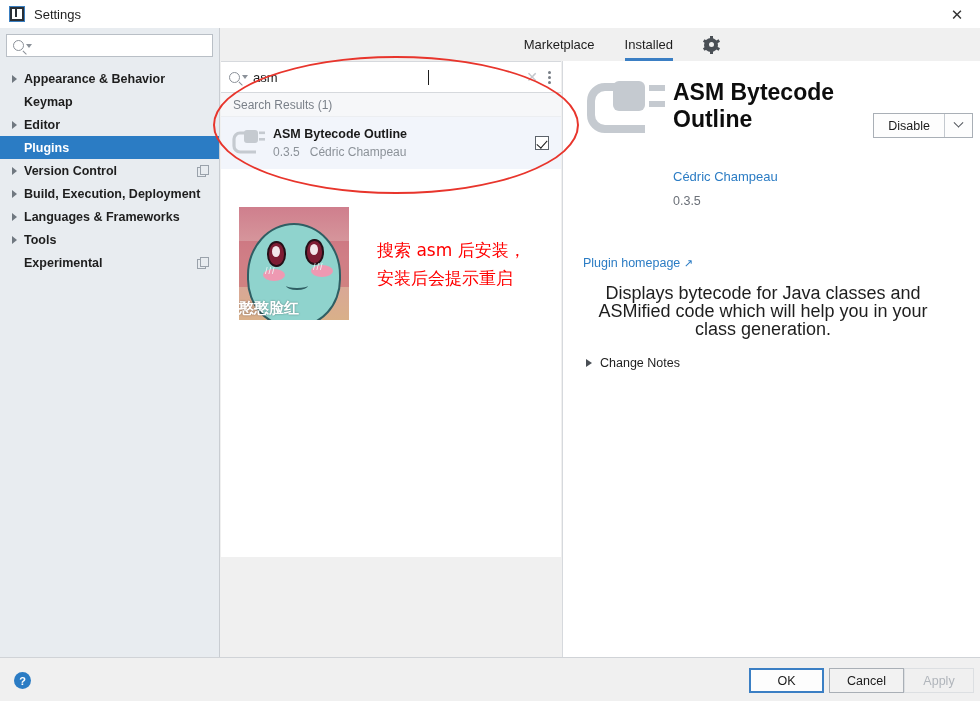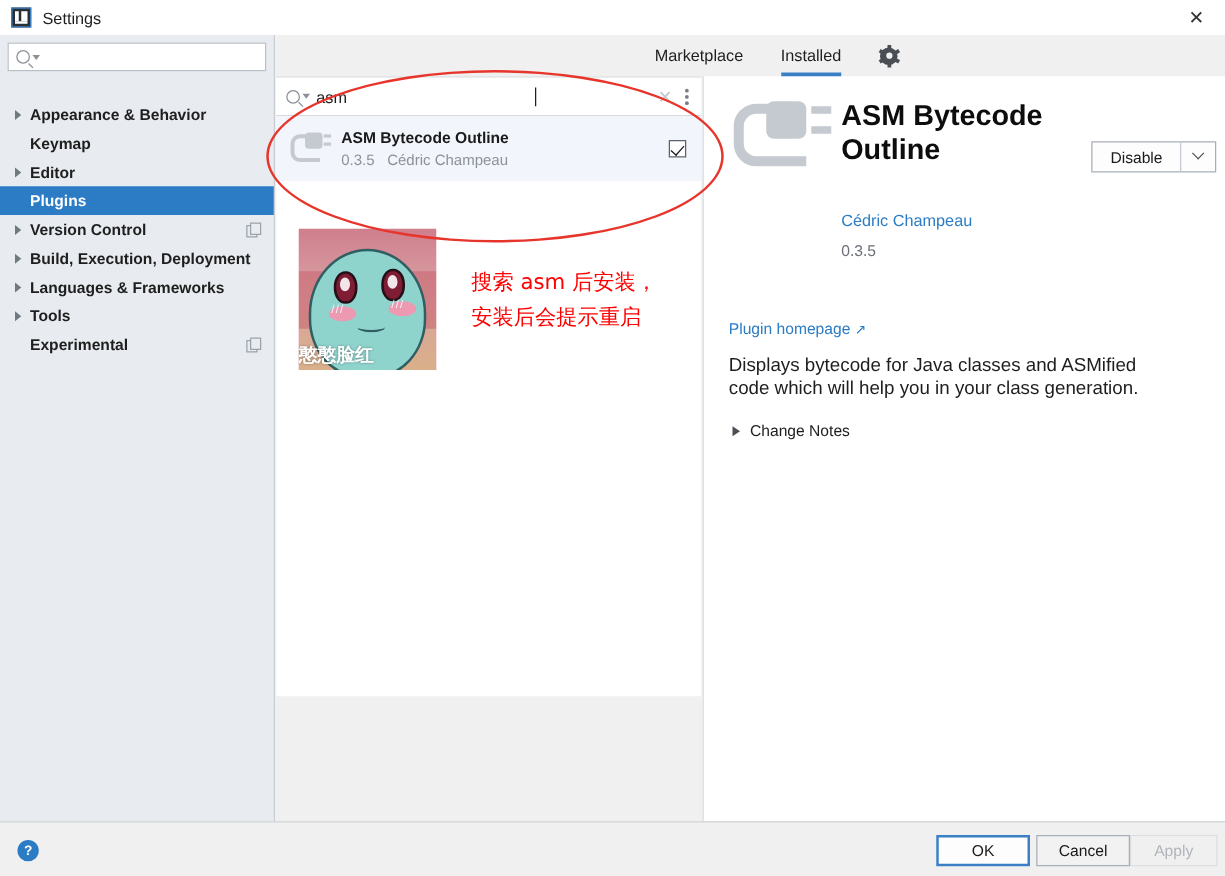--- a/index.html
+++ b/index.html
@@ -77,21 +77,21 @@
     width: 0; height: 0; margin-left: 2px;
     border-left: 3px solid transparent; border-right: 3px solid transparent;
     border-top: 4px solid #8b9199;
     flex: 0 0 auto;
   }
   .sidebar-search input {
     flex: 1; border: none; outline: none; font-size: 12px;
     margin-left: 4px; background: transparent; color: #1e1e1e;
     font-family: "Liberation Sans", sans-serif;
   }
-  .tree { margin-top: 23px; }
+  .tree { margin-top: 10px; }
   .tree-item {
     height: 23px; display: flex; align-items: center;
     padding-left: 8px; position: relative;
     font-size: 12.5px; color: #1e1e1e; font-weight: bold;
     cursor: default;
   }
   .tree-item.selected { background: #2b7cc4; color: #ffffff; }
   .arrow {
     width: 12px; flex: 0 0 auto; display: flex; align-items: center;
     justify-content: center;
@@ -288,22 +288,23 @@
     width: 7px; height: 7px; border-right: 1.4px solid #4a4f55;
     border-bottom: 1.4px solid #4a4f55; transform: rotate(45deg) translate(-2px,-2px);
   }
   .vendor { font-size: 13px; color: #2b7cc4; margin-left: 90px; margin-top: 10px; }
   .version { font-size: 12.5px; color: #6b7078; margin-left: 90px; margin-top: 10px; }
   .homepage {
     font-size: 12.5px; color: #2b7cc4; margin-top: 48px;
   }
   .homepage .ext { font-size: 11px; }
   .description {
-    font-size: 15px; color: #1e1e1e; line-height: 18px; margin-top: 14px;
+    font-size: 18px; color: #1e1e1e; line-height: 18px; margin-top: 14px;
     width: 360px;
+    text-align: center;
   }
   .change-notes {
     margin-top: 18px; display: flex; align-items: center;
     font-size: 12.5px; color: #1e1e1e;
   }
   .change-notes .tri {
     width: 0; height: 0; margin-right: 8px; margin-left: 3px;
     border-top: 4.5px solid transparent; border-bottom: 4.5px solid transparent;
     border-left: 6px solid #4a4f55;
   }
@@ -414,20 +415,21 @@
       <span class="caret-bar"></span>
       <span style="flex:1"></span>
       <span class="clear-x">✕</span>
       <span class="dots">
           <i></i>
           <i></i>
           <i></i>
         </span>
     </div>
 
+    <div class="results-header">Search Results (1)</div>
 
     <div class="plugin-row">
       <span class="plug-ico-sm">
         <svg width="34" height="32" viewBox="0 0 34 32">
           <rect x="13" y="3" width="14" height="13" rx="3" fill="#c5cad0"></rect>
           <rect x="28" y="4.5" width="6" height="2.6" fill="#c5cad0"></rect>
           <rect x="28" y="11" width="6" height="2.6" fill="#c5cad0"></rect>
           <path d="M14 6 H9 a6 6 0 0 0 -6 6 v7 a6 6 0 0 0 6 6 h16" fill="none" stroke="#c5cad0" stroke-width="3.2"></path>
         </svg>
       </span>

